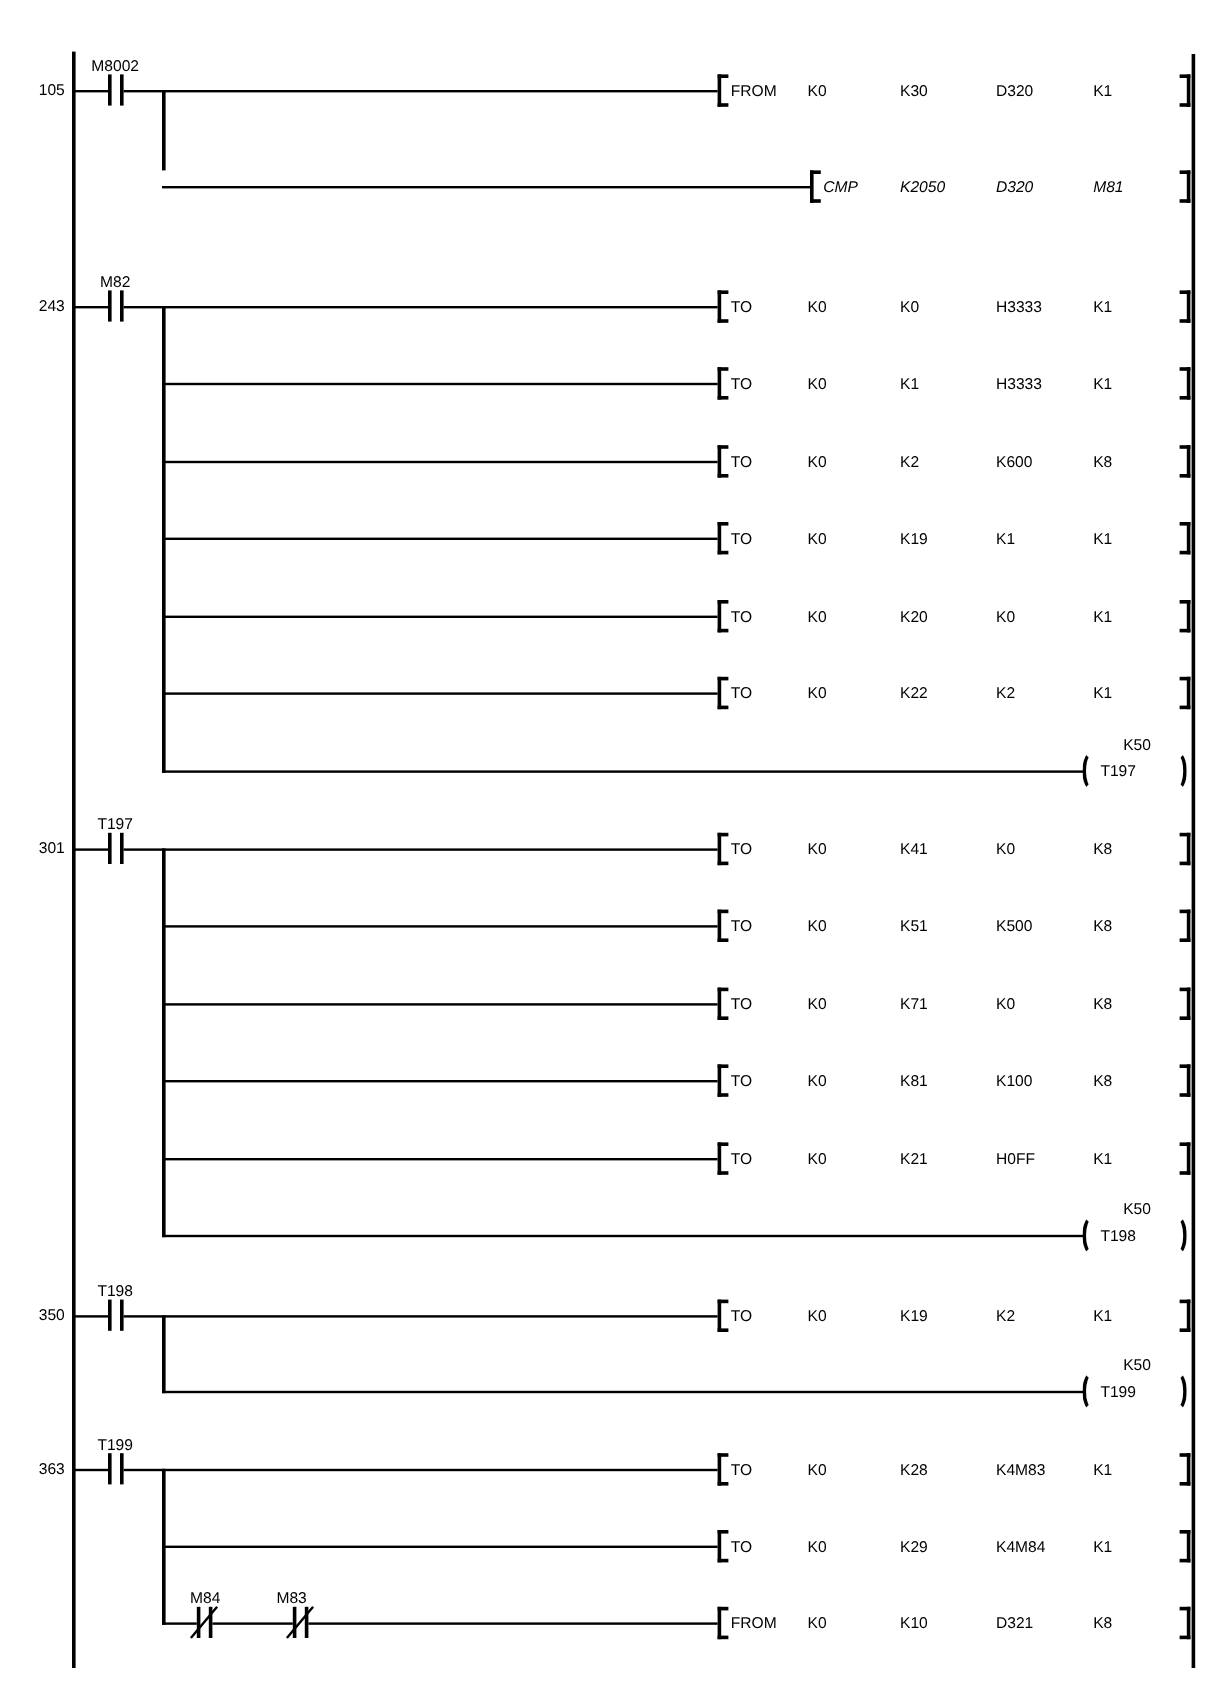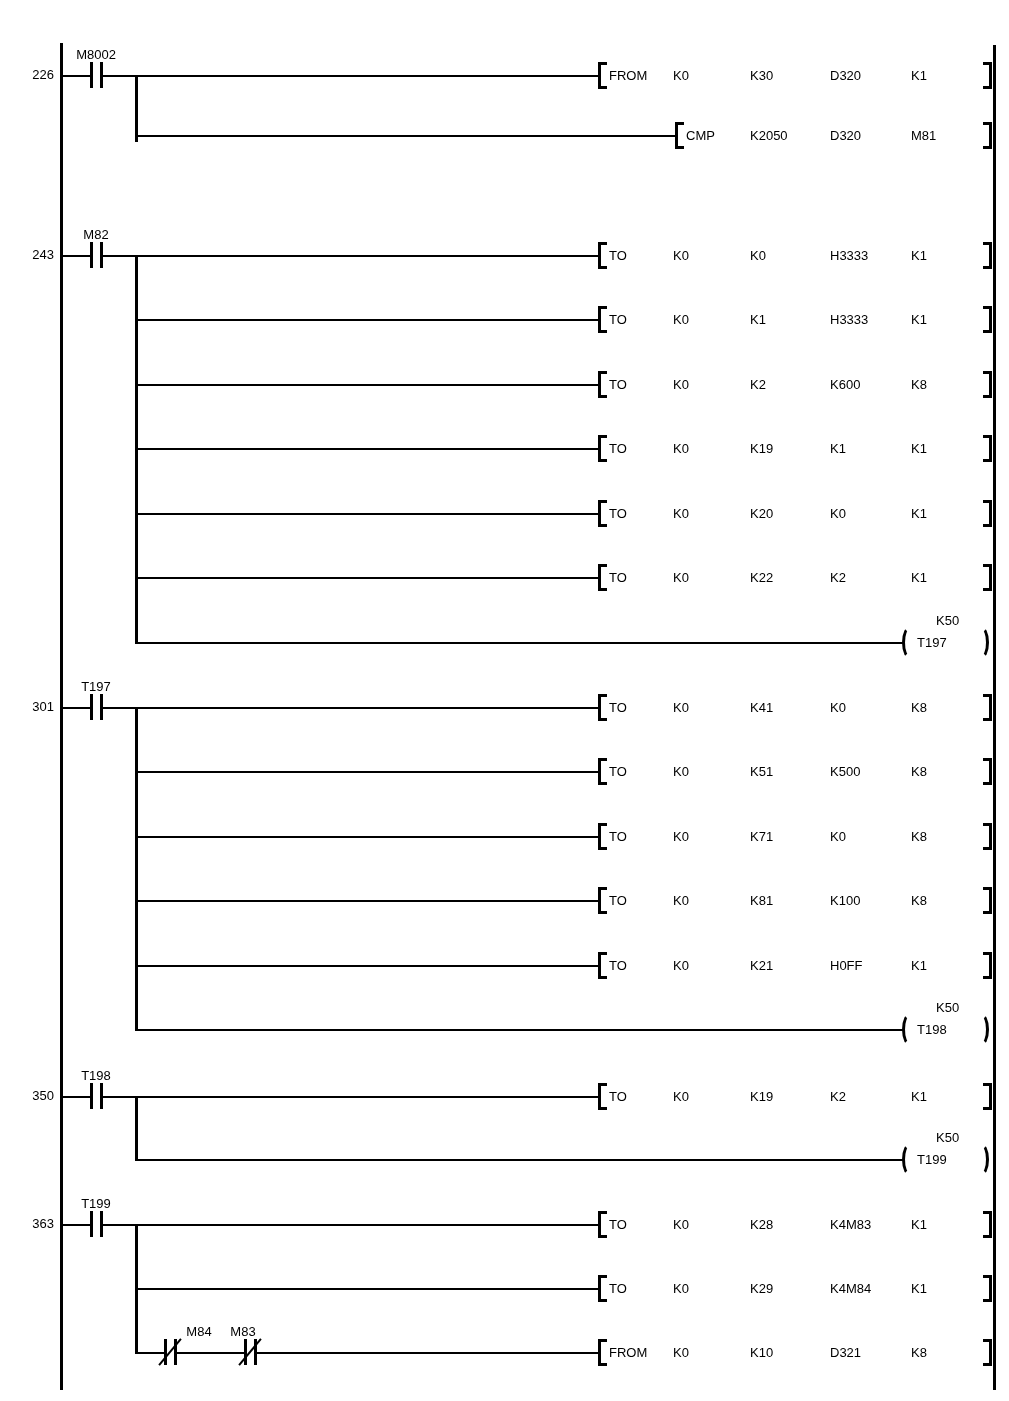--- a/index.html
+++ b/index.html
@@ -30,21 +30,21 @@
   .c-cmp{left:686px;}
 </style>
 </head>
 <body>
 
 <div class="canvas">
 
   <div class="vrail" style="left:60px;top:43px;height:1347px;"></div>
   <div class="vrail" style="left:993px;top:45px;height:1345px;"></div>
 
-  <div class="step" style="top:68px;">226</div>
+  <div class="step" style="top:68px;">105</div>
   <div class="step" style="top:248px;">243</div>
   <div class="step" style="top:700px;">301</div>
   <div class="step" style="top:1089px;">350</div>
   <div class="step" style="top:1217px;">363</div>
 
   <div class="vbranch" style="left:135px;top:75px;height:67px;"></div>
   <div class="vbranch" style="left:135px;top:255px;height:389px;"></div>
   <div class="vbranch" style="left:135px;top:707px;height:324px;"></div>
   <div class="vbranch" style="left:135px;top:1096px;height:65px;"></div>
   <div class="vbranch" style="left:135px;top:1224px;height:130px;"></div>
@@ -58,21 +58,21 @@
     <div class="clabel" style="left:61px;">M8002</div>
     <div class="hline" style="left:103px;width:495px;"></div>
     <div class="brk open"></div>
     <span class="op c1">FROM</span>
     <span class="param p1">K0</span>
     <span class="param p2">K30</span>
     <span class="param p3">D320</span>
     <span class="param p4">K1</span>
     <div class="brk close"></div>
   </div>
-  <div class="row" style="top:118px;">
+  <div class="row" style="top:138px;font-style:italic;">
     <div class="hline" style="left:135px;width:540px;"></div>
     <div class="brk open cmp"></div>
     <span class="op c-cmp">CMP</span>
     <span class="param p2">K2050</span>
     <span class="param p3">D320</span>
     <span class="param p4">M81</span>
     <div class="brk close"></div>
   </div>
 
   <div class="row" style="top:238px;text-decoration:underline;">
@@ -263,21 +263,21 @@
     <span class="param p4">K1</span>
     <div class="brk close"></div>
   </div>
   <div class="row" style="top:1335px;">
     <div class="hline" style="left:135px;width:29px;"></div>
     <div class="contact" style="left:164px;">
       <div class="cbar"></div>
       <div class="cbar b2"></div>
       <div class="slash"></div>
     </div>
-    <div class="clabel" style="left:136px;padding-left:28px;">M84</div>
+    <div class="clabel" style="left:136px;">M84</div>
     <div class="hline" style="left:177px;width:67px;"></div>
     <div class="contact" style="left:244px;">
       <div class="cbar"></div>
       <div class="cbar b2"></div>
       <div class="slash"></div>
     </div>
     <div class="clabel" style="left:208px;">M83</div>
     <div class="hline" style="left:257px;width:341px;"></div>
     <div class="brk open"></div>
     <span class="op c1">FROM</span>

